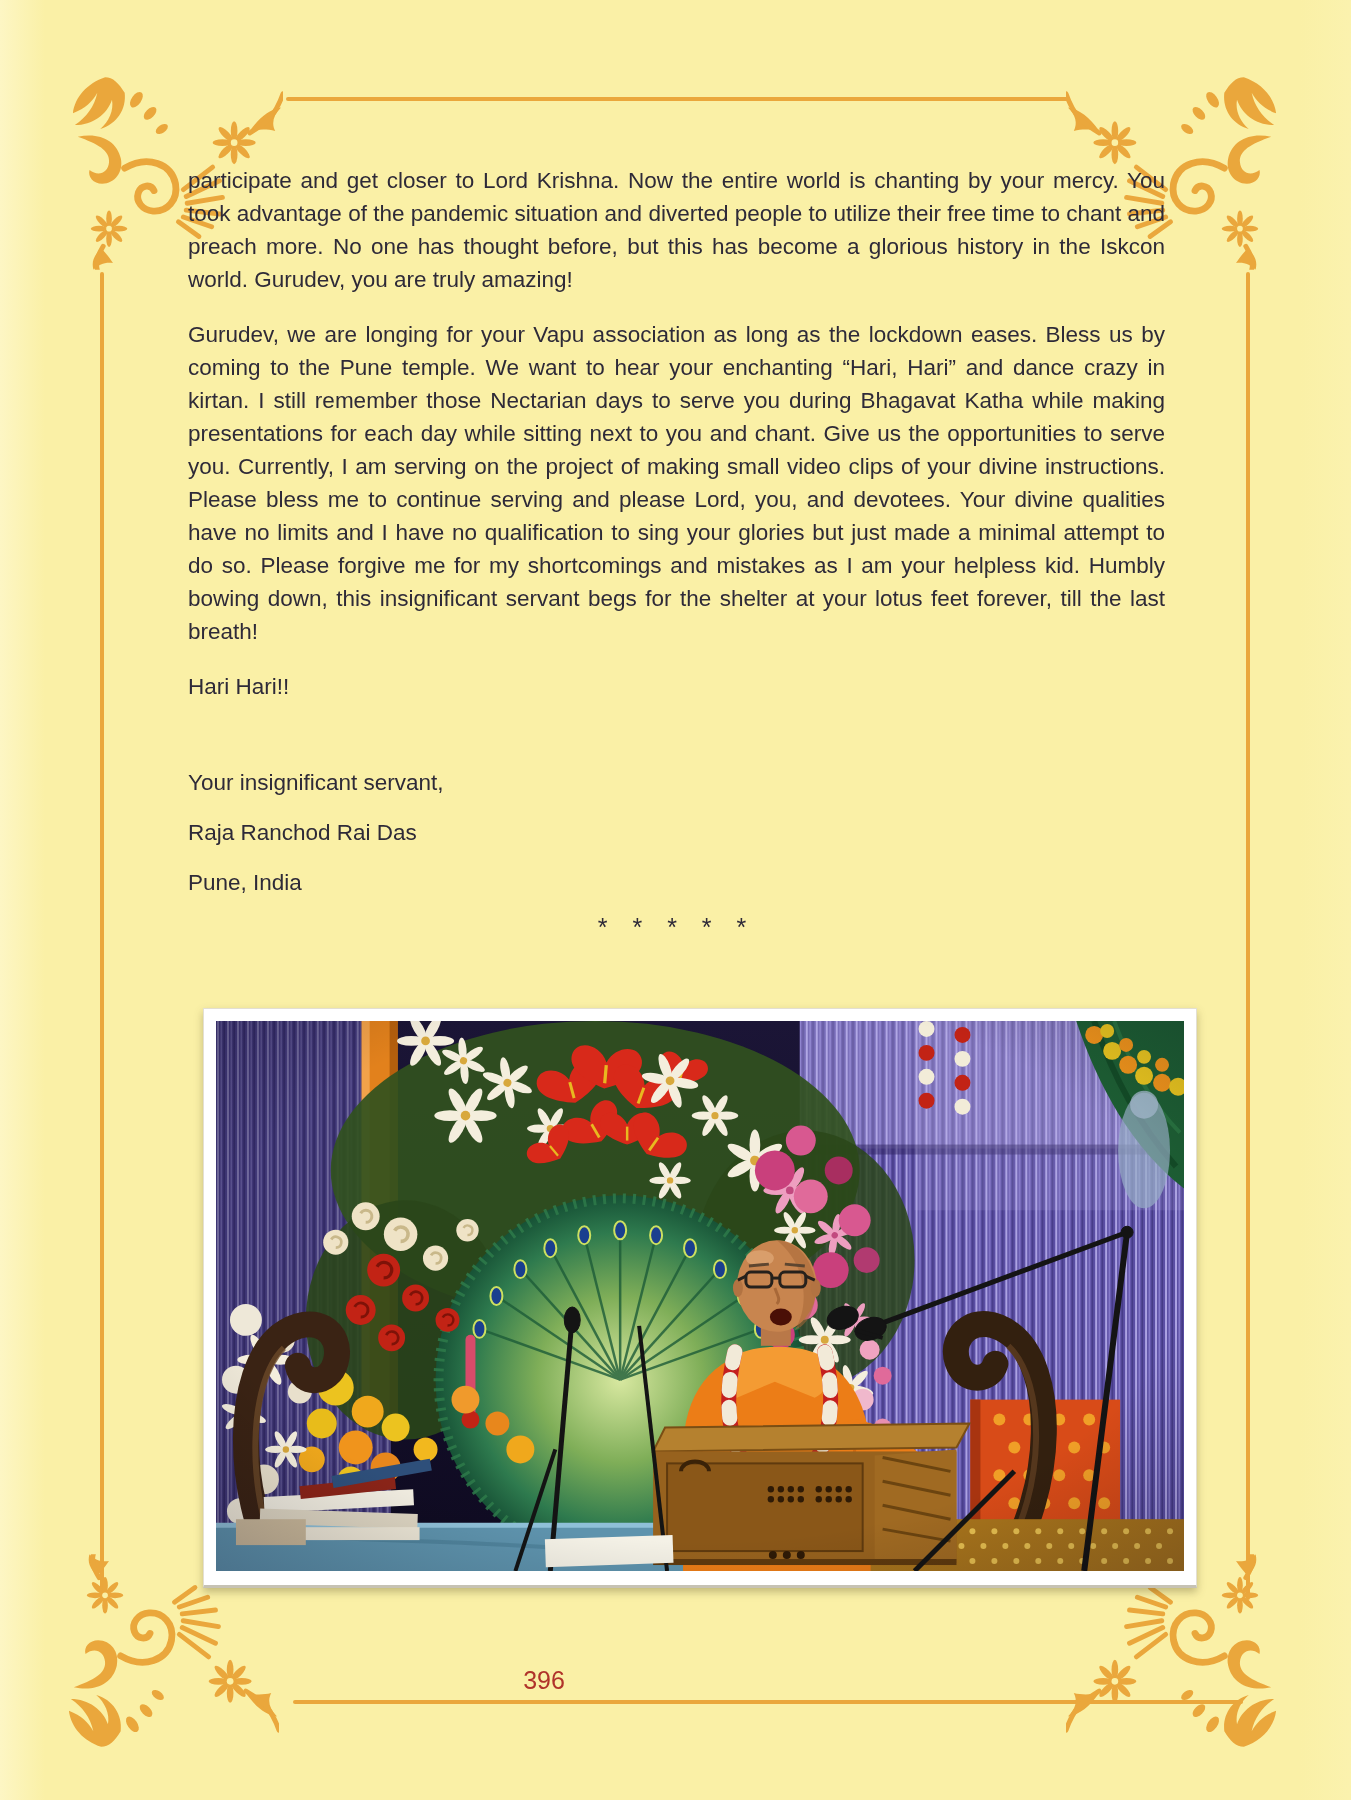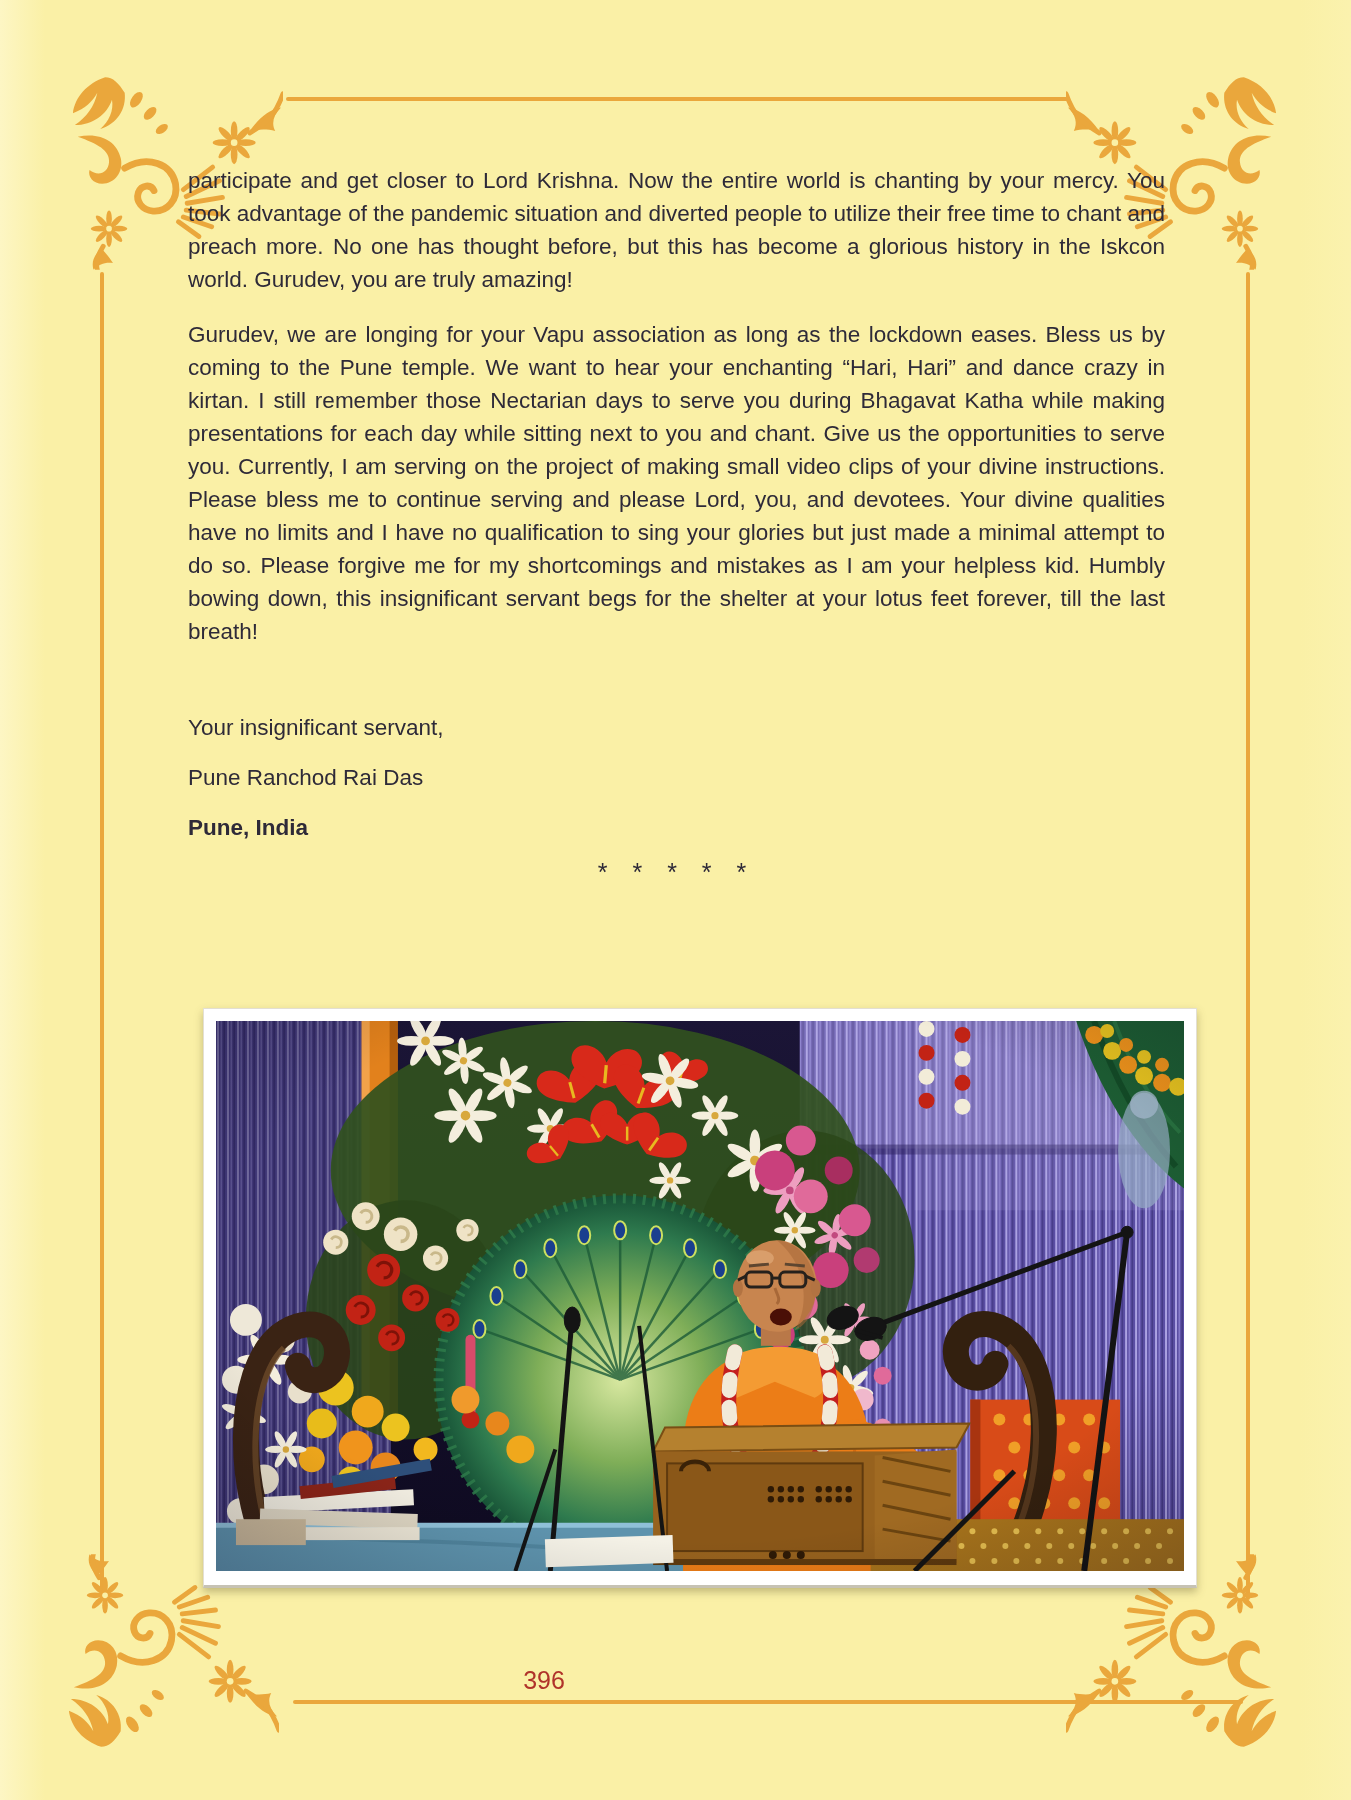--- a/index.html
+++ b/index.html
@@ -19,21 +19,21 @@
   .flourish.tl{left:68px;top:74px;}
   .flourish.tr{left:1066px;top:74px;transform:scaleX(-1);}
   .flourish.bl{left:64px;top:1554px;transform:scaleY(-1);}
   .flourish.br{left:1066px;top:1554px;transform:scale(-1,-1);}
   
   .content{
     position:absolute;left:188px;top:152px;width:977px;
     color:#2e2a38;font-size:22.5px;line-height:33px;
   }
   .content p{margin:12px 0 22px 0;text-align:justify;}
-  .content p:last-child{margin-bottom:0;font-weight:bold;}
+  .content p:last-child{margin-bottom:0;}
   .signature{margin-top:63px;}
   .signature p{text-align:left;margin:0 0 17px 0;}
   .separator{margin-top:12px;text-align:center;font-size:25px;letter-spacing:9px;color:#2e2a38;}
   
   .photo-frame{
     position:absolute;left:203px;top:1008px;width:994px;height:580px;margin:0;
     background:#ffffff;box-sizing:border-box;padding:12px 12px 14px 12px;
     border:1px solid #e3dfd2;border-bottom:3px solid #c6c2b4;
     box-shadow:0 4px 8px rgba(90,80,40,.35);
   }
@@ -122,23 +122,24 @@
   <svg class="flourish bl" viewBox="0 0 220 200">
       <use href="#flourish"></use>
     </svg>
   <svg class="flourish br" viewBox="0 0 220 200">
       <use href="#flourish"></use>
     </svg>
 
   <div class="content">
     <p>participate and get closer to Lord Krishna. Now the entire world is chanting by your mercy. You took advantage of the pandemic situation and diverted people to utilize their free time to chant and preach more. No one has thought before, but this has become a glorious history in the Iskcon world. Gurudev, you are truly amazing!</p>
     <p>Gurudev, we are longing for your Vapu association as long as the lockdown eases. Bless us by coming to the Pune temple. We want to hear your enchanting “Hari, Hari” and dance crazy in kirtan. I still remember those Nectarian days to serve you during Bhagavat Katha while making presentations for each day while sitting next to you and chant. Give us the opportunities to serve you. Currently, I am serving on the project of making small video clips of your divine instructions. Please bless me to continue serving and please Lord, you, and devotees. Your divine qualities have no limits and I have no qualification to sing your glories but just made a minimal attempt to do so. Please forgive me for my shortcomings and mistakes as I am your helpless kid. Humbly bowing down, this insignificant servant begs for the shelter at your lotus feet forever, till the last breath!</p>
+    <p>Hari Hari!!</p>
     <div class="signature">
       <p>Your insignificant servant,</p>
-      <p>Pune Ranchod Rai Das</p>
+      <p>Raja Ranchod Rai Das</p>
       <p>Pune, India</p>
     </div>
     <div class="separator">* * * * *</div>
   </div>
 
   <figure class="photo-frame" role="img" aria-label="A guru in saffron robes wearing glasses and a red-and-white flower garland sings into two microphones while playing a wooden harmonium, seated on a vyasasana with a peacock-feather fan backdrop, surrounded by arches of white lilies, red anthuriums, pink and yellow flowers, dark carved armrests, books, and shimmering blue-purple stage curtains.">
     <svg viewBox="0 0 970 552" preserveAspectRatio="none">
       <defs>
         <linearGradient id="nightbg" x1="0" y1="0" x2="0" y2="1">
           <stop offset="0" stop-color="#1b1536"></stop>

